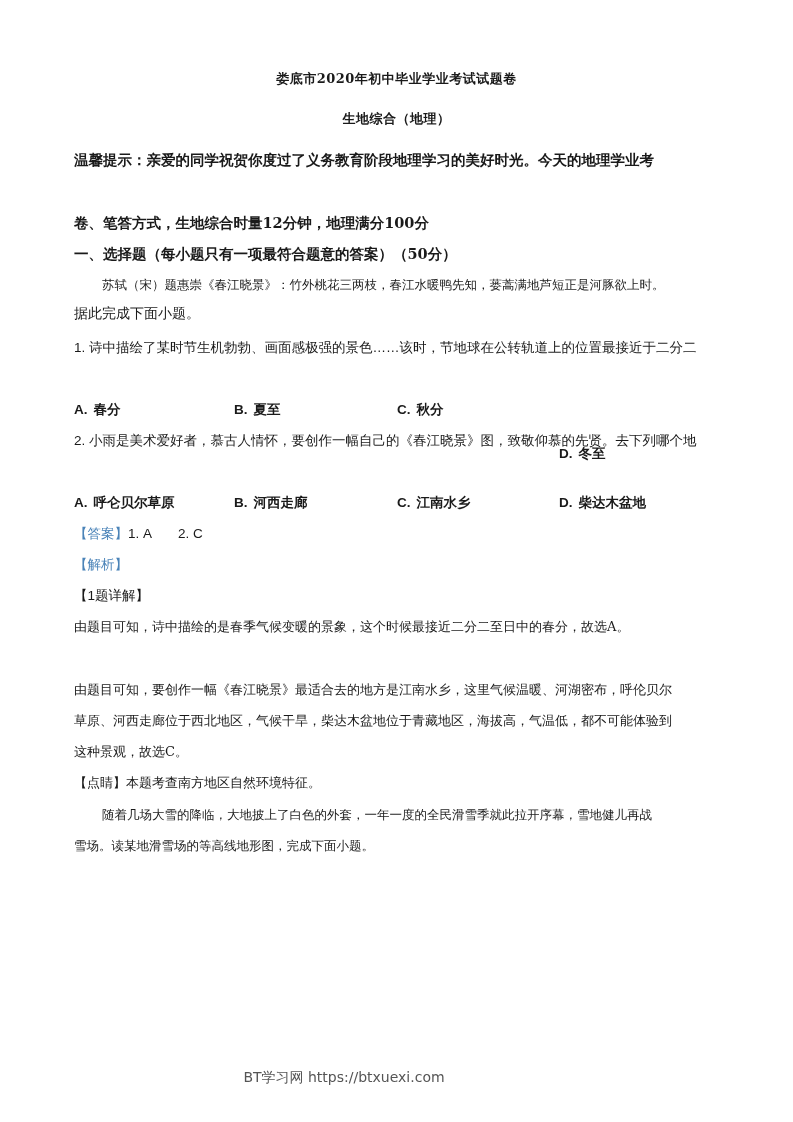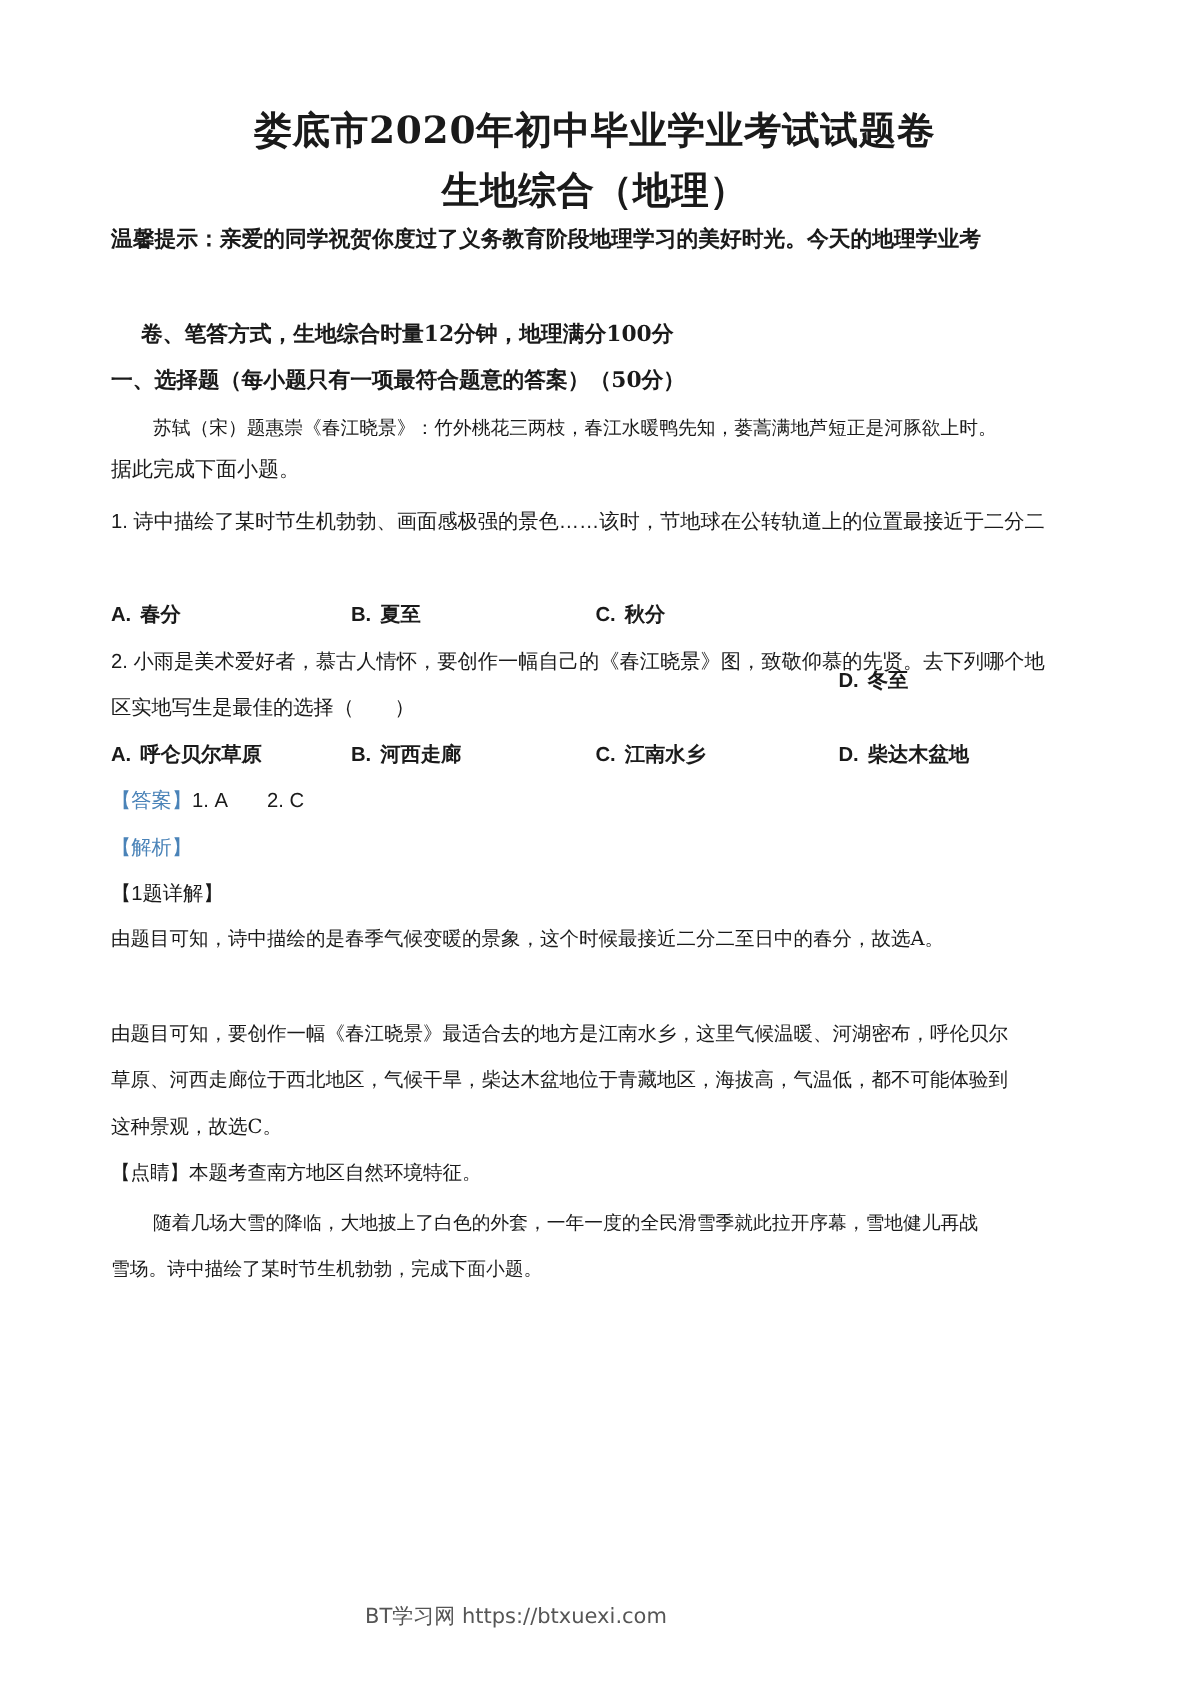--- a/index.html
+++ b/index.html
@@ -1,20 +1,20 @@
 <!DOCTYPE html>
 <html><head>
 <meta charset="utf-8">
 <style>
   html, body { margin: 0; padding: 0; background: #ffffff; }
   body { width: 793px; height: 1122px; position: relative; overflow: hidden;
          font-family: "DejaVu Serif", "Liberation Serif", serif; color: #1a1a1a; }
   .page { position: absolute; left: 0; top: 0; width: 793px; height: 1122px; }
   .title { position: absolute; left: 0; width: 793px; text-align: center;
-           font-weight: bold; font-size: 25px; letter-spacing: 0.5px; }
+           font-weight: bold; font-size: 13px; letter-spacing: 0.5px; }
   .t1 { top: 70px; }
   .t2 { top: 110px; }
   .line { position: absolute; left: 74px; width: 650px; font-size: 13.5px;
           white-space: nowrap; line-height: 20px; }
   .bold { font-weight: bold; font-size: 14.5px; }
   .indent { left: 102px; }
   .opt { position: absolute; font-size: 13.5px; white-space: nowrap; line-height: 20px;
          font-family: "Liberation Sans", "DejaVu Sans", sans-serif; font-weight: bold; }
   .opt .letter { margin-right: 6px; }
   .blue { color: #4a83b8; }
@@ -24,21 +24,21 @@
 </style>
 </head>
 <body>
 
 <div class="page">
 
   <div class="title t1">娄底市2020年初中毕业学业考试试题卷</div>
   <div class="title t2">生地综合（地理）</div>
 
   <div class="line bold" style="top:150px;">温馨提示：亲爱的同学祝贺你度过了义务教育阶段地理学习的美好时光。今天的地理学业考</div>
-  <div class="line bold" style="top:213px;margin-left:20px;">卷、笔答方式，生地综合时量12分钟，地理满分100分</div>
+  <div class="line bold" style="top:213px;">卷、笔答方式，生地综合时量12分钟，地理满分100分</div>
 
   <div class="line bold" style="top:244px;">一、选择题（每小题只有一项最符合题意的答案）（50分）</div>
 
   <div class="line indent" style="top:275px; font-size:12.5px;">苏轼（宋）题惠崇《春江晓景》：竹外桃花三两枝，春江水暖鸭先知，蒌蒿满地芦短正是河豚欲上时。</div>
   <div class="line" style="top:303px; font-size:14px;">据此完成下面小题。</div>
 
   <div class="line sans" style="top:338px;">1. 诗中描绘了某时节生机勃勃、画面感极强的景色……该时，节地球在公转轨道上的位置最接近于二分二</div>
 
   <div class="opt" style="left:74px; top:400px;">
     <span class="letter">A.</span><span>春分</span>
@@ -47,21 +47,20 @@
     <span class="letter">B.</span><span>夏至</span>
   </div>
   <div class="opt" style="left:397px; top:400px;">
     <span class="letter">C.</span><span>秋分</span>
   </div>
   <div class="opt" style="left:559px; top:400px;margin-top:44px;">
     <span class="letter">D.</span><span>冬至</span>
   </div>
 
   <div class="line sans" style="top:431px;">2. 小雨是美术爱好者，慕古人情怀，要创作一幅自己的《春江晓景》图，致敬仰慕的先贤。去下列哪个地</div>
-  <div class="line sans" style="top:462px;">区实地写生是最佳的选择（　　）</div>
 
   <div class="opt" style="left:74px; top:493px;">
     <span class="letter">A.</span><span>呼仑贝尔草原</span>
   </div>
   <div class="opt" style="left:234px; top:493px;">
     <span class="letter">B.</span><span>河西走廊</span>
   </div>
   <div class="opt" style="left:397px; top:493px;">
     <span class="letter">C.</span><span>江南水乡</span>
   </div>
@@ -79,16 +78,16 @@
 
   <div class="line" style="top:680px; font-size:13px;">由题目可知，要创作一幅《春江晓景》最适合去的地方是江南水乡，这里气候温暖、河湖密布，呼伦贝尔</div>
   <div class="line" style="top:711px; font-size:13px;">草原、河西走廊位于西北地区，气候干旱，柴达木盆地位于青藏地区，海拔高，气温低，都不可能体验到</div>
   <div class="line" style="top:742px; font-size:13px;">这种景观，故选C。</div>
 
   <div class="line" style="top:773px; font-size:13px;">
     <span>【点睛】</span><span>本题考查南方地区自然环境特征。</span>
   </div>
 
   <div class="line indent" style="top:805px; font-size:12.5px;">随着几场大雪的降临，大地披上了白色的外套，一年一度的全民滑雪季就此拉开序幕，雪地健儿再战</div>
-  <div class="line" style="top:836px; font-size:12.5px;">雪场。诗中描绘了某时节生机勃勃，完成下面小题。</div>
+  <div class="line" style="top:836px; font-size:12.5px;">雪场。读某地滑雪场的等高线地形图，完成下面小题。</div>
 
   <div class="footer">BT学习网 https://btxuexi.com</div>
 </div>
 
 </body></html>

